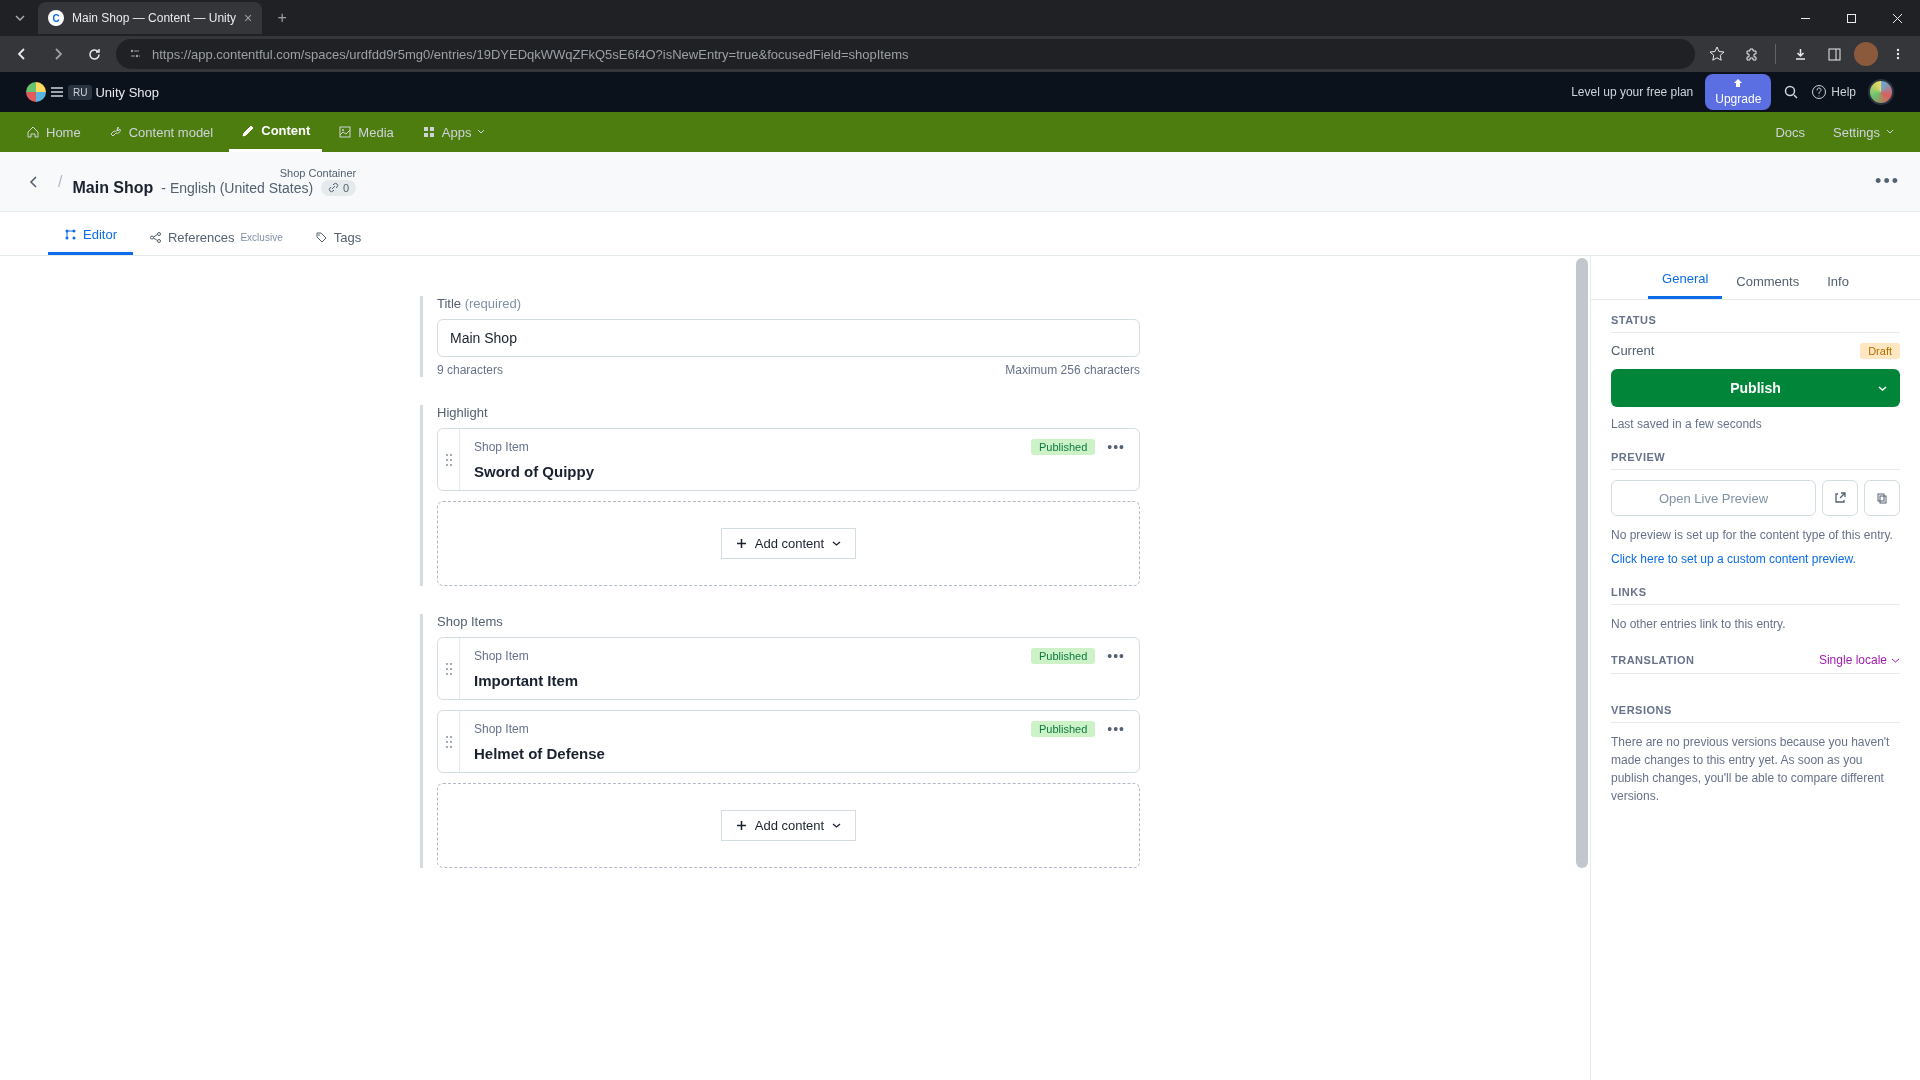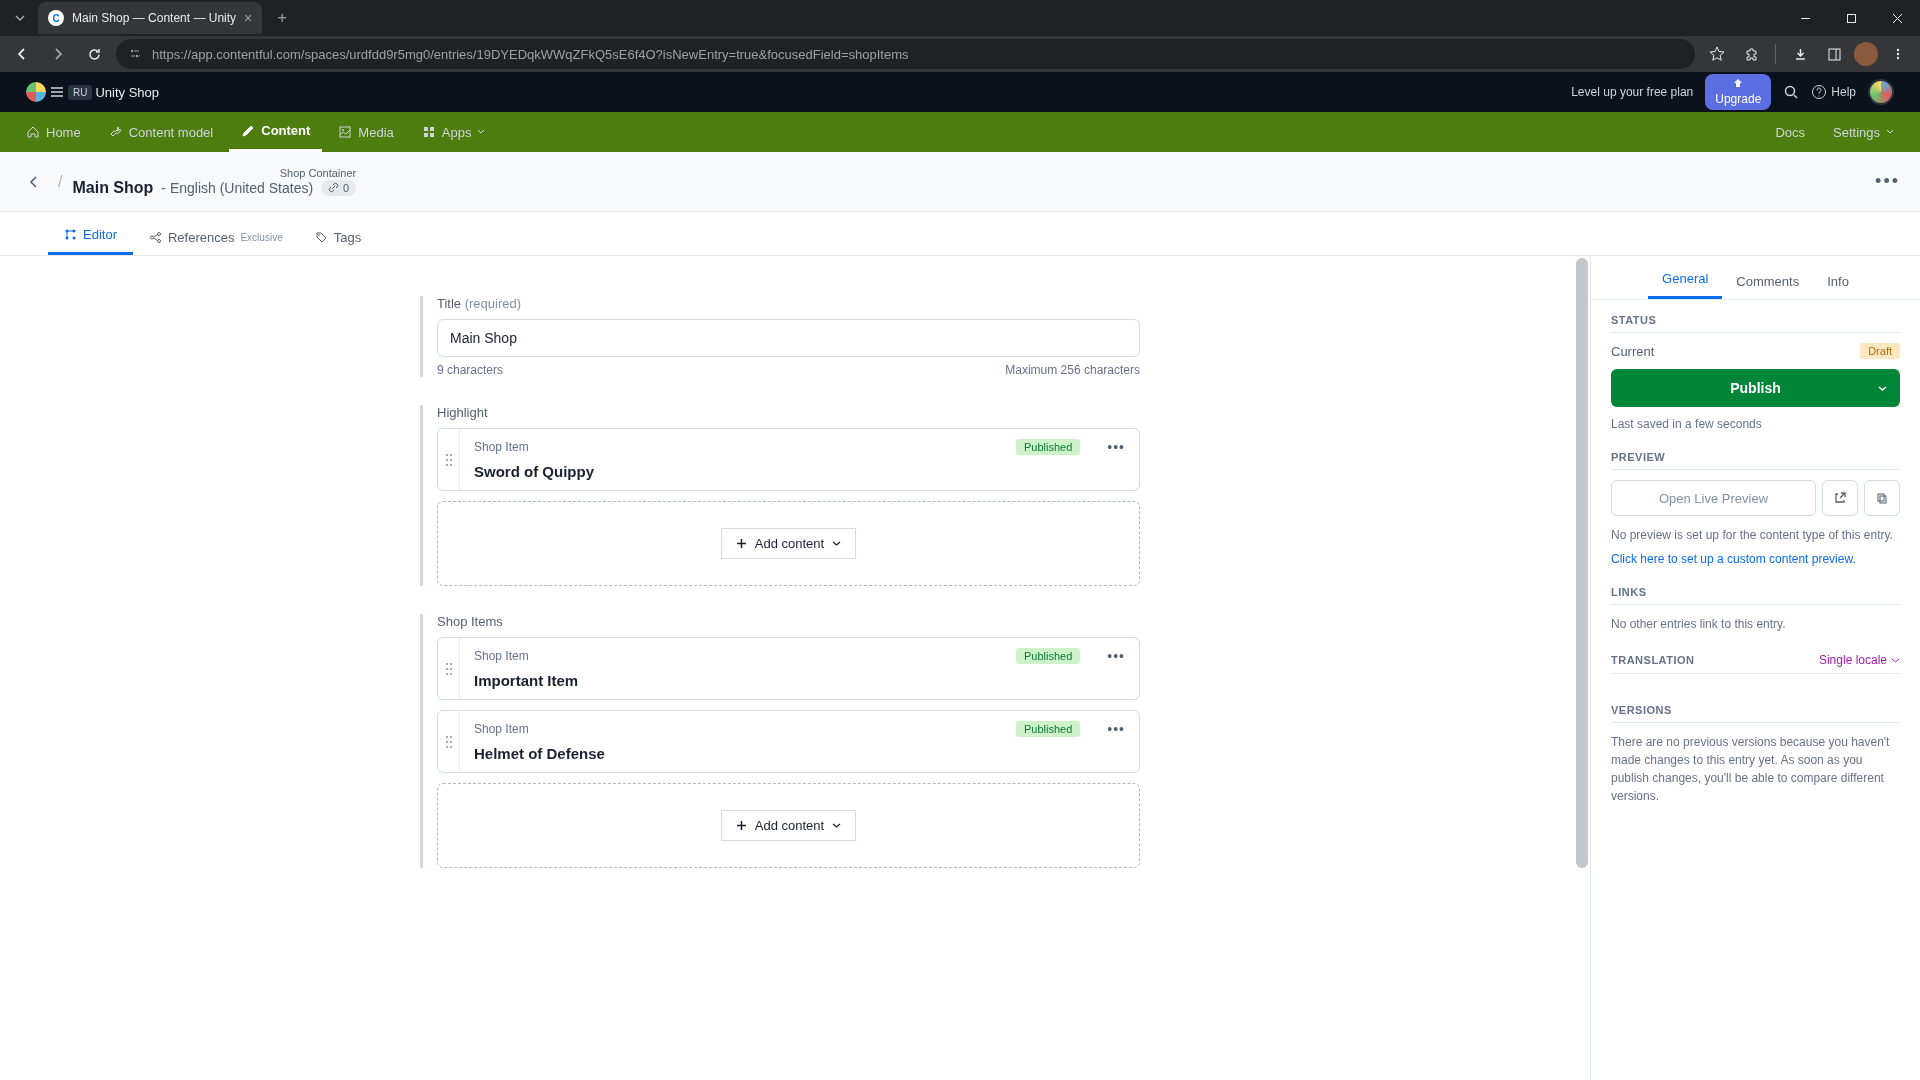--- a/index.html
+++ b/index.html
@@ -75,37 +75,37 @@
 .field { margin-bottom:28px; border-left:3px solid #d3dce0; padding-left:14px; }
 .field-label { color:#536171; font-size:13px; margin-bottom:8px; }
 .field-label .req { color:#8091a5; }
 .text-input { width:100%; border:1px solid #d3dce0; border-radius:6px; padding:10px 12px; font-size:14px; color:#1a2230; background:#fff; }
 .char-row { display:flex; justify-content:space-between; color:#67728a; font-size:12px; margin-top:6px; }
 
 .ref-card { border:1px solid #d3dce0; border-radius:6px; background:#fff; display:flex; margin-bottom:10px; }
 .drag-handle { width:22px; display:flex; align-items:center; justify-content:center; color:#8091a5; border-right:1px solid #e5ebed; cursor:grab; }
 .drag-handle svg { width:10px; }
 .ref-body { flex:1; padding:10px 14px; }
-.ref-top { display:flex; align-items:center; gap:17px; }
+.ref-top { display:flex; align-items:center; gap:2px; }
 .ref-type { color:#67728a; font-size:12px; }
 .status-pill { margin-left:auto; background:#cdf2c8; color:#0d7a3e; font-size:11px; padding:2px 8px; border-radius:3px; }
 .ref-more { color:#536171; font-size:14px; margin-left:10px; letter-spacing:1px; }
 .ref-title { color:#1a2230; font-size:15px; font-weight:600; margin-top:8px; }
 
 .add-zone { border:1px dashed #b0bac5; border-radius:6px; padding:26px; display:flex; align-items:center; justify-content:center; }
 .add-btn { border:1px solid #d3dce0; background:#fff; border-radius:0; padding:7px 14px; font-size:13px; color:#1a2230; display:flex; align-items:center; gap:8px; }
 
 
 .side-tabs { height:44px; display:flex; align-items:flex-end; justify-content:center; border-bottom:1px solid #e5ebed; }
 .stab { color:#536171; font-size:13px; padding:0 14px 10px; }
 .stab.active { color:#0c6ce9; border-bottom:3px solid #0c6ce9; font-weight:500; }
 
 .side-section { padding:14px 20px 6px; }
 .side-heading { color:#67728a; font-size:11px; letter-spacing:0.5px; font-weight:600; border-bottom:1px solid #e5ebed; padding-bottom:6px; margin-bottom:10px; }
-.status-row { display:flex; justify-content:space-between; align-items:center; font-size:13px; color:#536171; margin-bottom:10px; }
+.status-row { display:flex; justify-content:space-between; align-items:flex-start; font-size:13px; color:#536171; margin-bottom:10px; }
 .draft-badge { background:#ffe7c2; color:#b06f00; font-size:11px; padding:2px 8px; border-radius:3px; }
 .publish-btn { width:100%; background:#008539; color:#fff; border-radius:6px; height:38px; display:flex; align-items:center; justify-content:center; font-size:14px; font-weight:600; position:relative; }
 .publish-btn .chev { position:absolute; right:12px; }
 .last-saved { color:#67728a; font-size:12px; margin-top:10px; }
 
 .preview-btn-row { display:flex; gap:6px; margin-bottom:10px; }
 .preview-main-btn { flex:1; border:1px solid #d3dce0; border-radius:6px; height:36px; display:flex; align-items:center; justify-content:center; color:#8091a5; font-size:13px; }
 .preview-icon-btn { width:36px; height:36px; border:1px solid #d3dce0; border-radius:6px; display:flex; align-items:center; justify-content:center; color:#536171; }
 .side-text { color:#67728a; font-size:12px; line-height:1.5; }
 .side-link { color:#0c6ce9; font-size:12px; font-weight:500; }

